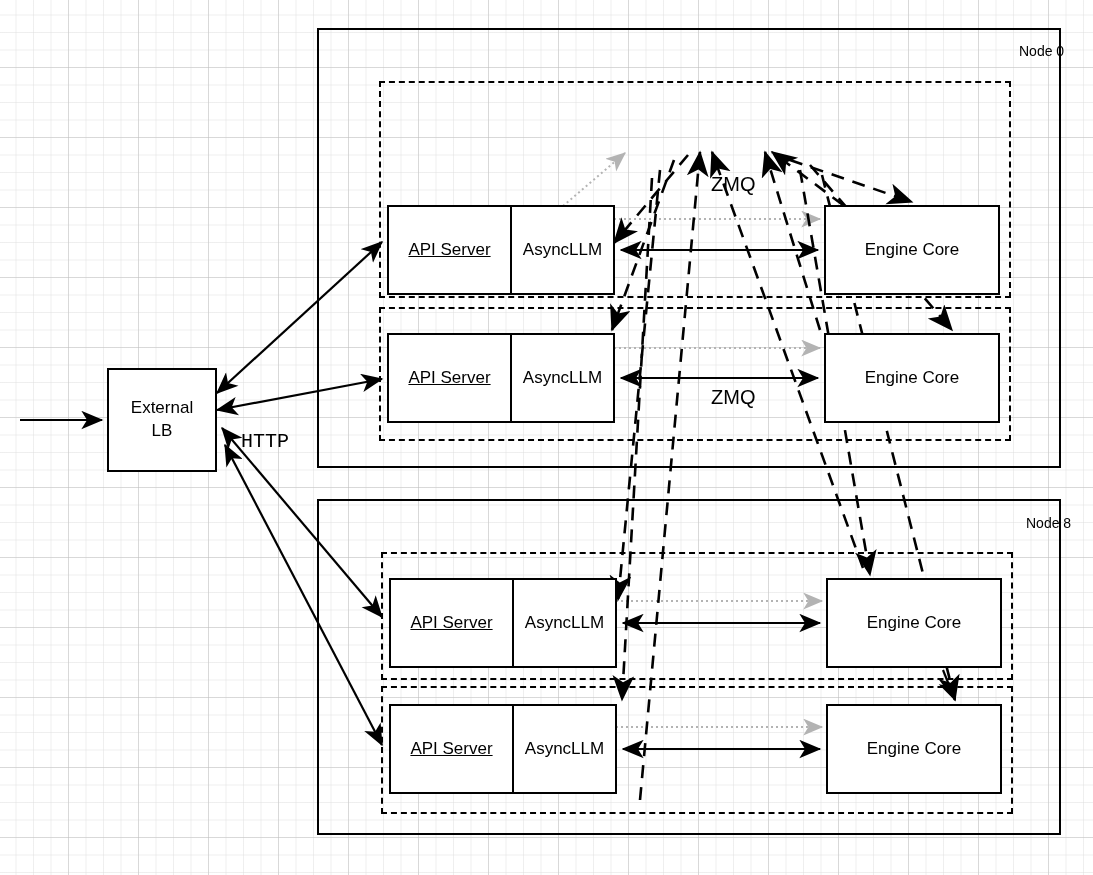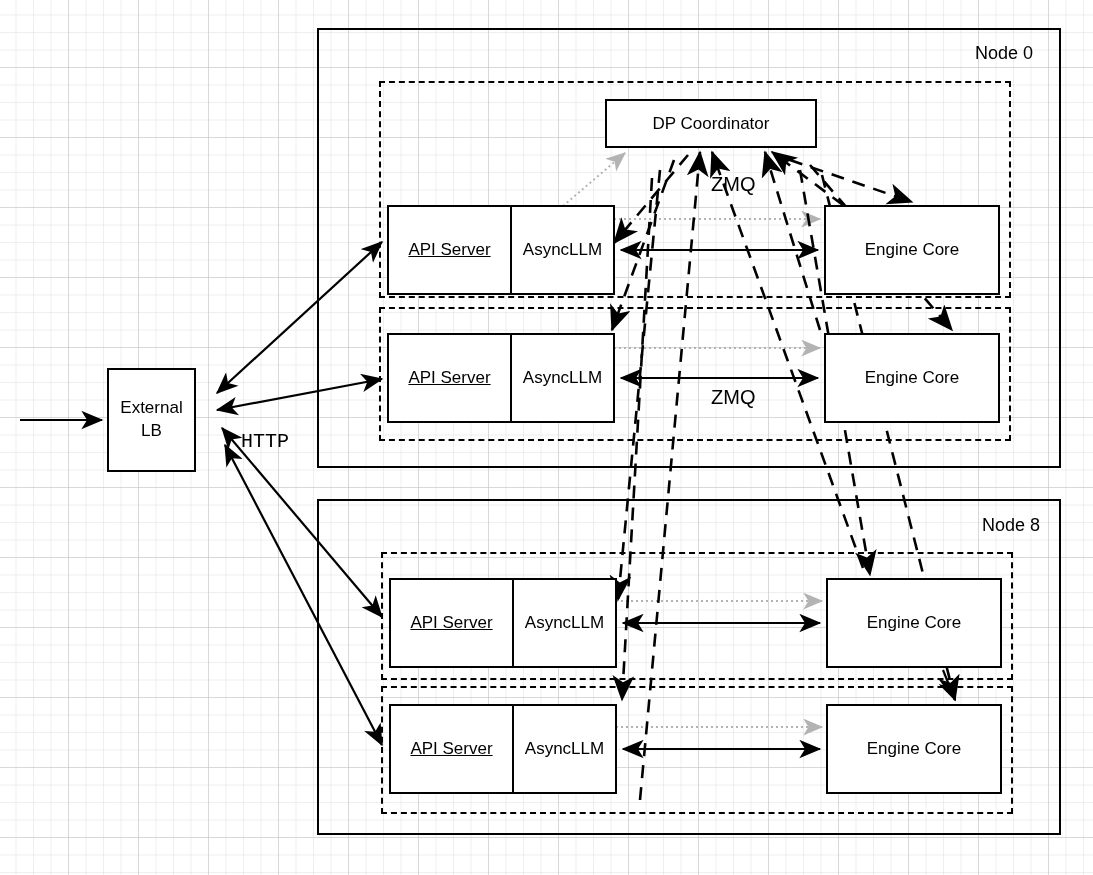--- a/index.html
+++ b/index.html
@@ -30,23 +30,24 @@
     pointer-events: none;
   }
   .node-group {
     position: absolute;
     border: 2px solid #000000;
     background: transparent;
     box-sizing: border-box;
   }
   .node-label {
     position: absolute;
-    font-size: 18px;
-    color: #000000;
-    white-space: nowrap;
+    font-size: 14px;
+    color: #000000;
+    white-space: nowrap;
+    margin-left: 44px;
   }
   .dash-group {
     position: absolute;
     border: 2px dashed #000000;
     background: transparent;
     box-sizing: border-box;
   }
   .solid-box {
     position: absolute;
     border: 2px solid #000000;
@@ -203,33 +204,30 @@
     </g>
     <g>
       <line x1="822" y1="175" x2="955" y2="700" stroke="#000" stroke-width="2.6" stroke-dasharray="13 9" marker-end="url(#ah)"></line>
     </g>
 
     <g>
       <line x1="943" y1="670" x2="955" y2="700" stroke="#000" stroke-width="2.2" marker-end="url(#ah)"></line>
     </g>
   </svg>
 
-  <div class="lb-box" style="left:107px; top:368px; width:89px; height:104px;">
+  <div class="lb-box" style="left:107px; top:368px; width:110px; height:104px;">
     <span>External</span>
     <span>LB</span>
   </div>
 
   <div class="edge-label" style="left:241px; top:430px;font-family:Liberation Mono, monospace;">HTTP</div>
 
   <div class="node-group" style="left:317px; top:28px; width:744px; height:440px;"></div>
   <div class="node-label" style="left:975px; top:43px;">Node 0</div>
 
-  <div class="solid-box" style="left:605px; top:99px; width:212px; height:49px;">
-    <span>DP Coordinator</span>
-  </div>
 
   <div class="dash-group" style="left:379px; top:81px; width:632px; height:217px;"></div>
   <div class="split-box" style="left:387px; top:205px; width:228px; height:90px;">
     <div class="split-cell left" style="width:123px;">
       <span>API Server</span>
     </div>
     <div class="split-cell" style="width:101px;">
       <span>AsyncLLM</span>
     </div>
   </div>

